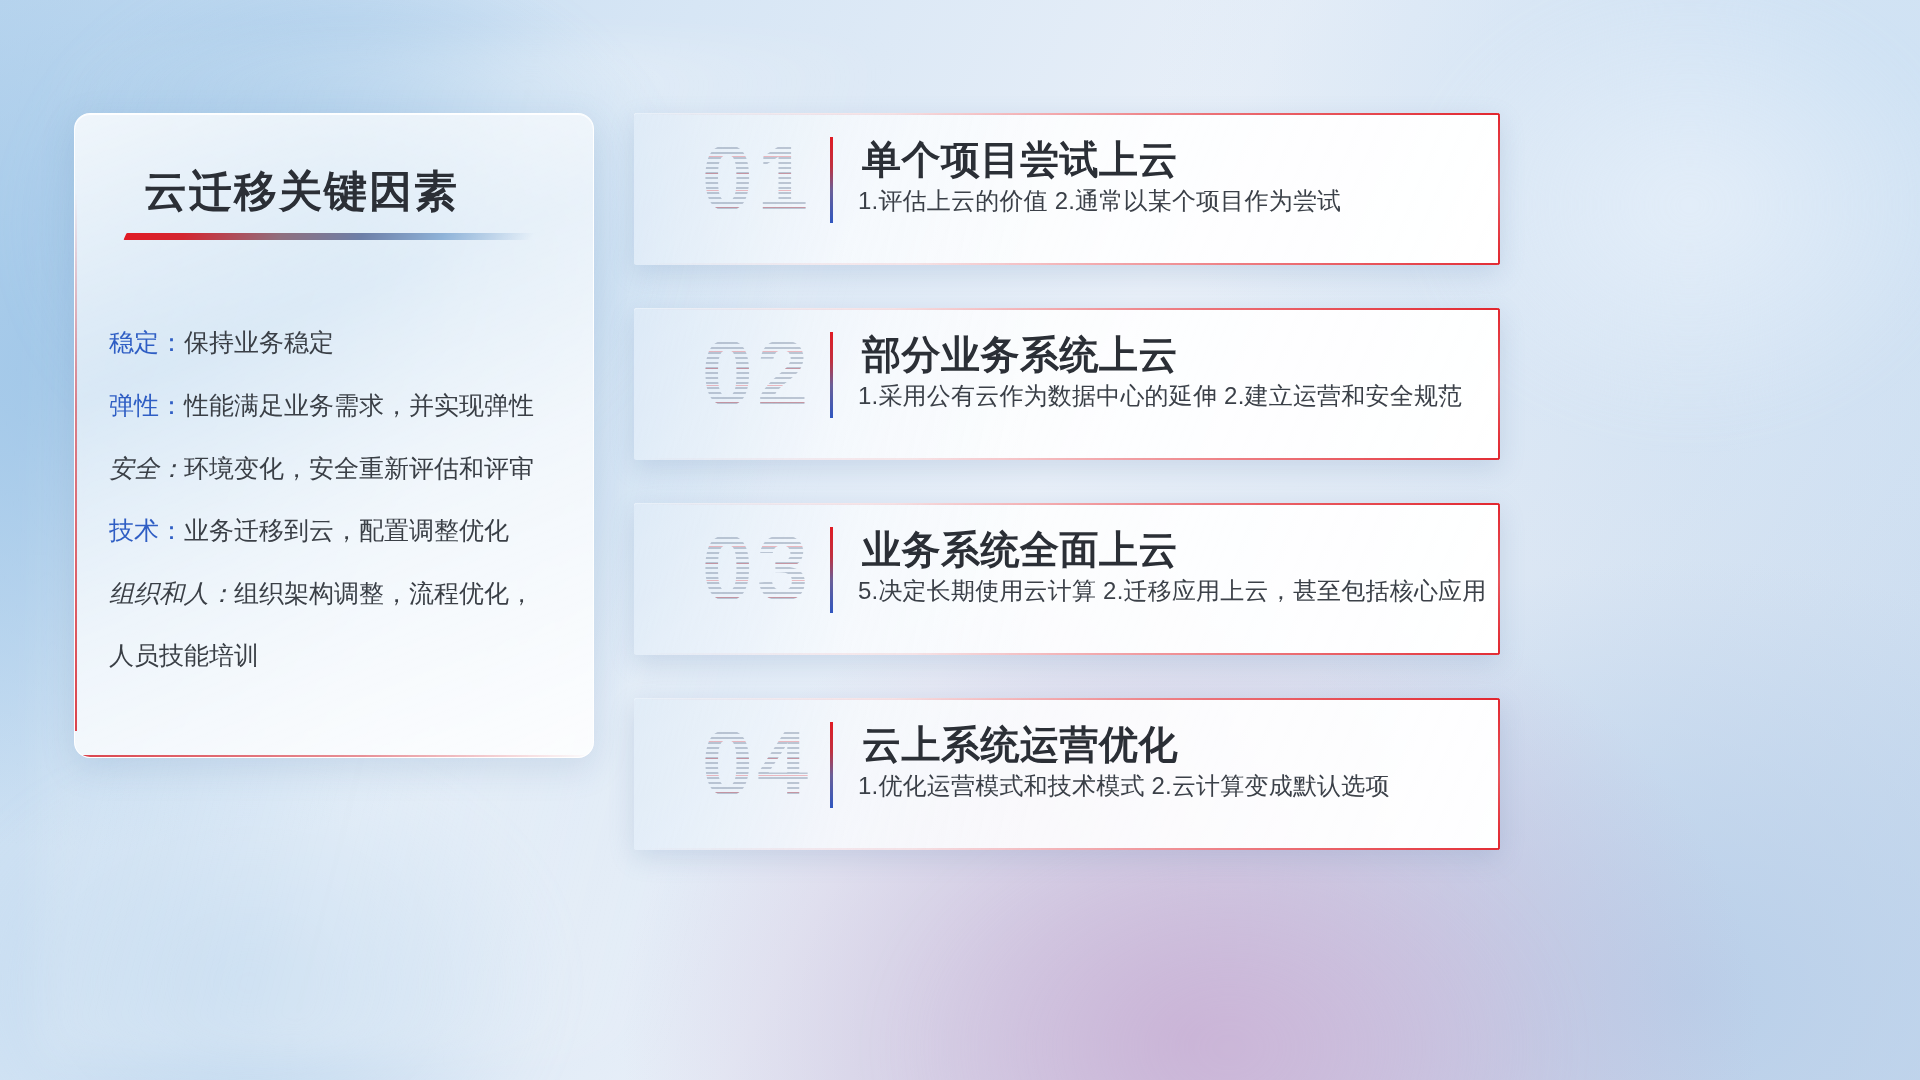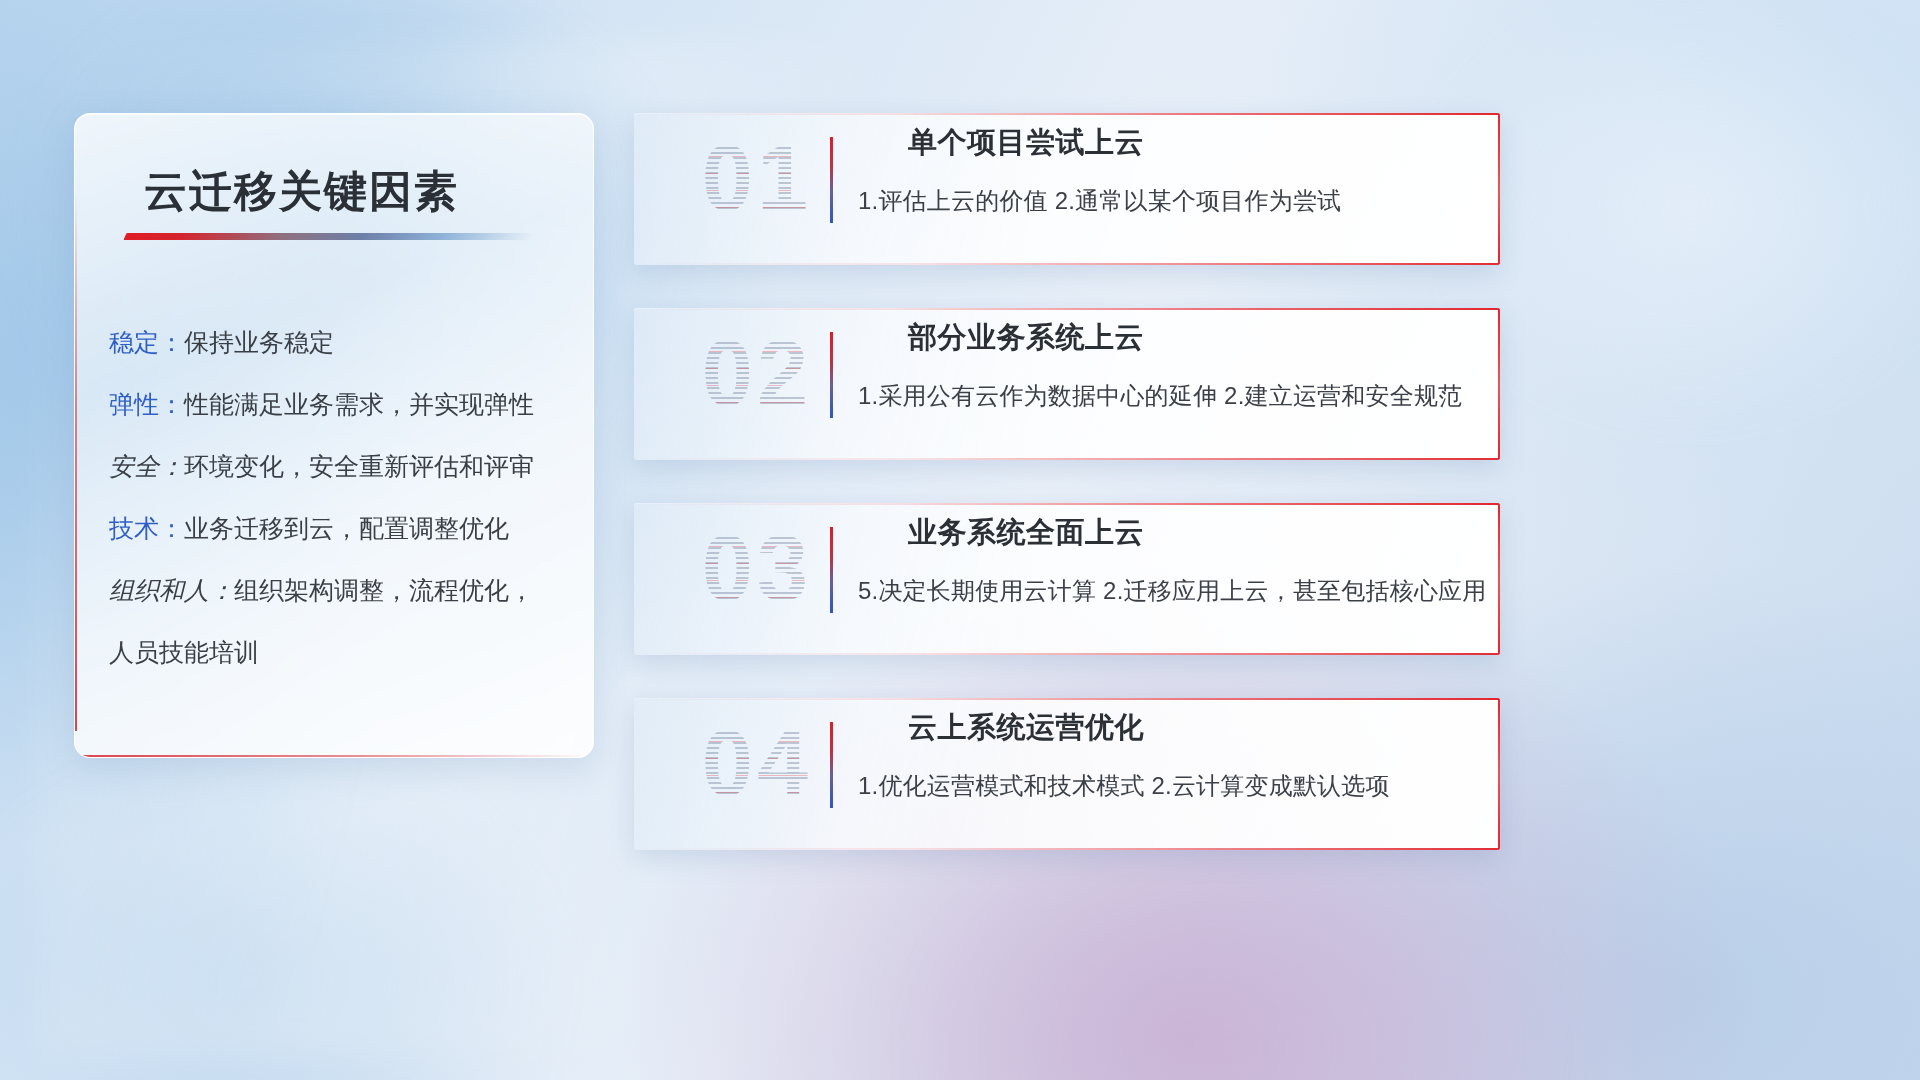--- a/index.html
+++ b/index.html
@@ -78,21 +78,21 @@
     border-radius:1px;
   }
   #factor-list{
     position:absolute; left:34px; top:197px; right:18px;
   }
   .factor-row{
     display:flex; align-items:baseline;
     font-size:25px; line-height:62px; color:#3a3f46; white-space:nowrap;
   }
   .factor-label{ font-weight:400; }
-  .factor-label.accent{ color:#2f5ec4; }
+  .factor-label.accent{ color:#2f5ec4;font-family:Liberation Serif, serif; }
   .factor-label.plain{ color:#3a3f46;font-style:italic; }
   .factor-text{ color:#3a3f46;text-align:right; }
 
   
   #cards{ position:absolute; left:634px; top:113px; width:866px; }
   .card{
     position:relative; width:866px; height:152px; margin-bottom:43px;
     background:linear-gradient(112deg,rgba(255,255,255,.58) 0%,rgba(255,255,255,.80) 32%,rgba(255,255,255,.93) 66%,rgba(255,255,255,.99) 100%);
     border-radius:3px;
     box-shadow:0 8px 26px rgba(96,130,175,.20), 0 1px 0 rgba(255,255,255,.9) inset;
@@ -152,24 +152,23 @@
     -webkit-text-fill-color:transparent;
     opacity:.5;
     user-select:none;
   }
 
   .card-divider{
     position:absolute; left:196px; top:24px; width:3px; height:86px;
     background:linear-gradient(180deg,#e01b24 0%,#c03040 34%,#6a5f98 62%,#2f56c0 100%);
   }
   .card-title{
-    position:absolute; left:228px; top:10px;
-    font-size:29px; font-weight:700; color:#2b2f36; letter-spacing:.5px;
+    position:absolute; left:228px; top:20px;
+    font-size:39px; font-weight:700; color:#2b2f36; letter-spacing:.5px;
     white-space:nowrap;
-    margin-left:46px;
   }
   .card-desc{
     position:absolute; left:224px; top:72px;
     font-size:24px; color:#3b4048; letter-spacing:.2px;
     white-space:nowrap;
   }
 </style>
 </head>
 <body>
 

